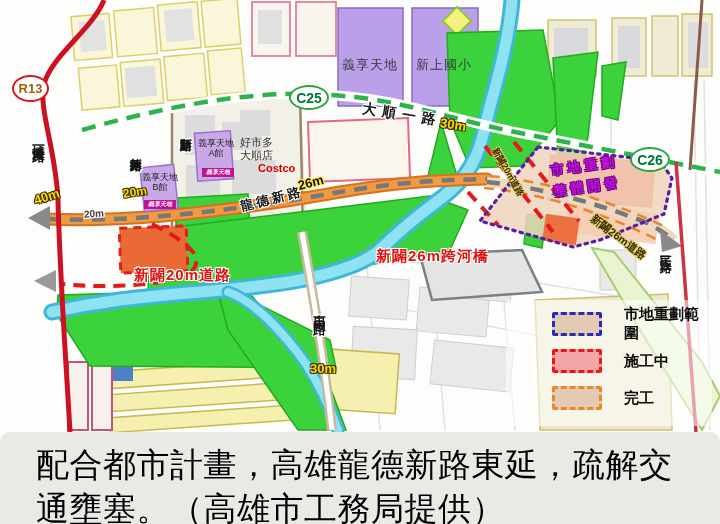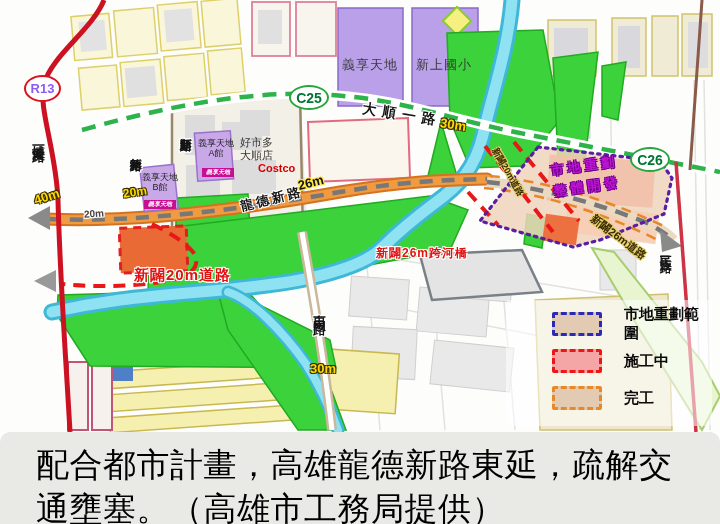--- a/index.html
+++ b/index.html
@@ -188,21 +188,21 @@
       <path d="M104,0 C92,30 52,55 44,84 C38,108 56,150 58,200 C60,280 66,360 70,432" fill="none" stroke="#cc1122" stroke-width="5"></path>
       <path d="M676,162 L696,432" fill="none" stroke="#cc3344" stroke-width="3.5"></path>
       <path d="M702,0 L690,170" fill="none" stroke="#8a5a4a" stroke-width="3"></path>
 
       <rect x="142" y="166" width="34" height="44" transform="rotate(-6 159 188)" fill="#c9a8e8" stroke="#9a72cc" stroke-width="1.5"></rect>
       <rect x="196" y="132" width="36" height="48" transform="rotate(-4 214 156)" fill="#c9a8e8" stroke="#9a72cc" stroke-width="1.5"></rect>
 
       <polygon points="538,147 660,161 672,178 664,214 600,240 573,247 480,221" fill="none" stroke="#5a1ea0" stroke-width="3.2" stroke-dasharray="2.5,5" stroke-linecap="round"></polygon>
     </svg>
 
-    <div class="badge" style="left:24px;top:75px;width:33px;height:23px;border:2.5px solid #d81520;color:#8b5cf6;font-size:13px;">
+    <div class="badge" style="left:12px;top:75px;width:33px;height:23px;border:2.5px solid #d81520;color:#a16207;font-size:13px;">
         <span>R13</span>
       </div>
     <div class="badge" style="left:289px;top:85px;width:36px;height:21px;border:2.5px solid #28a53c;color:#073;font-size:14px;">
         <span>C25</span>
       </div>
     <div class="badge" style="left:630px;top:147px;width:36px;height:21px;border:2.5px solid #28a53c;color:#073;font-size:14px;">
         <span>C26</span>
       </div>
 
     <div class="lbl vert roadname halo-w" style="left:30px;top:134px;font-size:13px;letter-spacing:2px;">博愛一路</div>
@@ -213,21 +213,21 @@
     <div class="lbl roadname halo-w" style="left:362px;top:106px;font-size:14px;letter-spacing:6px;transform:rotate(9deg);">大順一路</div>
     <div class="lbl width-tag halo-d" style="left:440px;top:118px;font-size:13px;transform:rotate(9deg);">30m</div>
     <div class="lbl roadname halo-w" style="left:240px;top:192px;font-size:13px;letter-spacing:3px;transform:rotate(-14deg);">龍德新路</div>
     <div class="lbl roadname halo-y" style="left:298px;top:176px;font-size:13px;transform:rotate(-14deg);">26m</div>
     <div class="lbl halo-w" style="left:84px;top:208px;font-size:10px;font-weight:bold;color:#444;transform:rotate(-4deg);">20m</div>
     <div class="lbl vert roadname halo-w" style="left:311px;top:304px;font-size:13px;letter-spacing:3px;">自由一路</div>
     <div class="lbl width-tag halo-d" style="left:310px;top:362px;font-size:13px;">30m</div>
     <div class="lbl vert roadname halo-w" style="left:658px;top:246px;font-size:12px;letter-spacing:2px;">民族一路</div>
 
     <div class="lbl newroad halo-w" style="left:134px;top:266px;font-size:15px;letter-spacing:1px;">新闢20m道路</div>
-    <div class="lbl newroad halo-w" style="left:376px;top:247px;font-size:12px;letter-spacing:1px;">新闢26m跨河橋</div>
+    <div class="lbl newroad halo-w" style="left:376px;top:247px;font-size:15px;letter-spacing:1px;">新闢26m跨河橋</div>
     <div class="lbl halo-k" style="left:596px;top:212px;font-size:11px;font-weight:bold;color:#3a2a00;transform:rotate(37deg);transform-origin:left top;">新闢26m道路</div>
     <div class="lbl halo-k" style="left:499px;top:146px;font-size:9px;font-weight:bold;color:#3a2a00;transform:rotate(60deg);transform-origin:left top;">新闢20m道路</div>
     <div class="lbl halo-p" style="left:552px;top:156px;font-size:13px;font-weight:bold;color:#c013d6;letter-spacing:4px;transform:rotate(-8deg);text-align:center;line-height:1.6;">
       <div>市地重劃</div>
       <div>整體開發</div>
     </div>
 
     <div class="lbl" style="left:342px;top:58px;font-size:13px;color:#3a3a3a;letter-spacing:1px;">義享天地</div>
     <div class="lbl" style="left:416px;top:58px;font-size:13px;color:#3a3a3a;letter-spacing:1px;">新上國小</div>
     <div class="lbl" style="left:240px;top:136px;font-size:11px;color:#333;">好市多</div>

